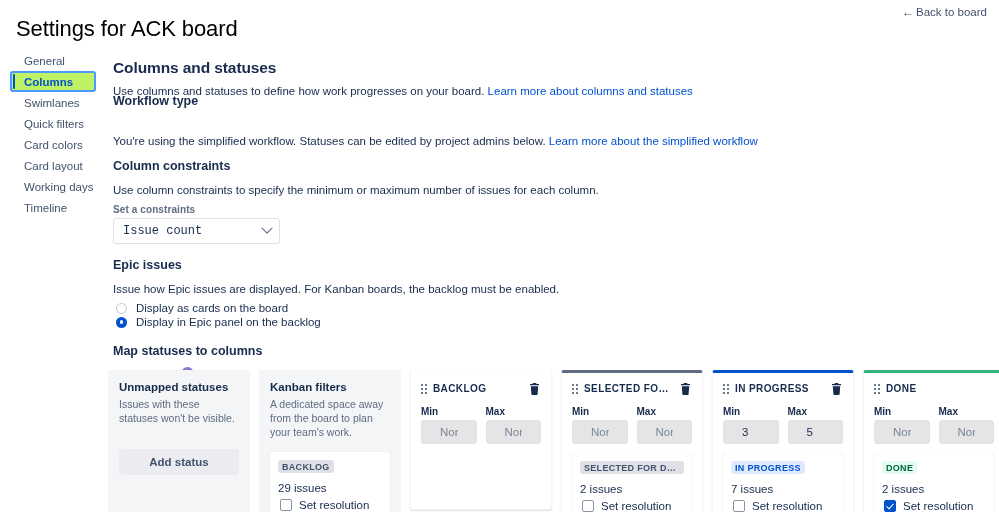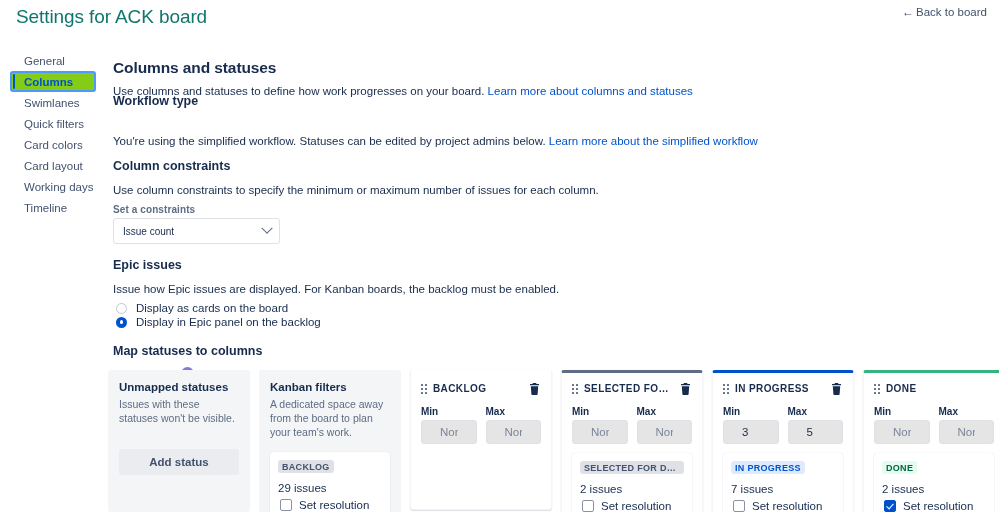--- a/index.html
+++ b/index.html
@@ -9,22 +9,22 @@
     font-family: "Liberation Sans", sans-serif;
     color: #172B4D;
     overflow: hidden;
   }
 
   
   .header {
     position: absolute; top: 0; left: 0; width: 999px; height: 34px;
   }
   .page-title {
-    position: absolute; left: 16px; top: 6px;
-    font-size: 19px; font-weight: 400; color: #0f766e;
+    position: absolute; left: 16px; top: 16px;
+    font-size: 22px; font-weight: 400; color: #000000;
     letter-spacing: -0.1px;
   }
   .back-link {
     position: absolute; right: 12px; top: 6px;
     font-size: 11.5px; color: #42526E;
     display: flex; align-items: center; gap: 2px;
     text-decoration: none; cursor: pointer;
   }
   .back-arrow { font-size: 12px; line-height: 1; color: #42526E; }
 
@@ -35,21 +35,21 @@
   .nav-item {
     height: 21px; margin: 0 10px 0 12px;
     display: flex; align-items: center;
     padding-left: 12px;
     font-size: 11.5px; color: #42526E;
     border-radius: 3px; cursor: pointer;
     position: relative;
     margin-bottom: 0;
   }
   .nav-item.selected {
-    background: #84cc16;
+    background: #bef264;
     color: #0052CC;
     font-weight: 600;
     border: 2px solid #4C9AFF;
     border-radius: 3px;
     margin: 0 8px 0 10px;
     padding-left: 12px;
     height: 21px;
   }
   .nav-item.selected::before {
     content: "";
@@ -84,21 +84,21 @@
     font-size: 10px; font-weight: 600; color: #5E6C84;
     letter-spacing: 0.1px;
   }
   .select-box {
     position: absolute; left: 0; top: 170px;
     width: 167px; height: 26px;
     background: #fff; border: 1px solid #DFE1E6; border-radius: 3px;
     display: flex; align-items: center; justify-content: space-between;
     padding: 0 8px 0 9px; cursor: pointer;
   }
-  .select-value { font-size: 10px; color: #172B4D; }
+  .select-value { font-size: 12px; color: #172B4D; font-family: Liberation Mono, monospace; }
   .chev { width: 8px; height: 8px; border-right: 1.4px solid #5E6C84;
           border-bottom: 1.4px solid #5E6C84; transform: rotate(45deg) translate(-2px,-2px); }
 
   .r-epic   { position: absolute; left: 0; top: 210px; }
   .r-epicd  { position: absolute; left: 0; top: 233px; }
 
   .radio-row {
     position: absolute; left: 3px;
     display: flex; align-items: center; gap: 9px; cursor: pointer;
   }

